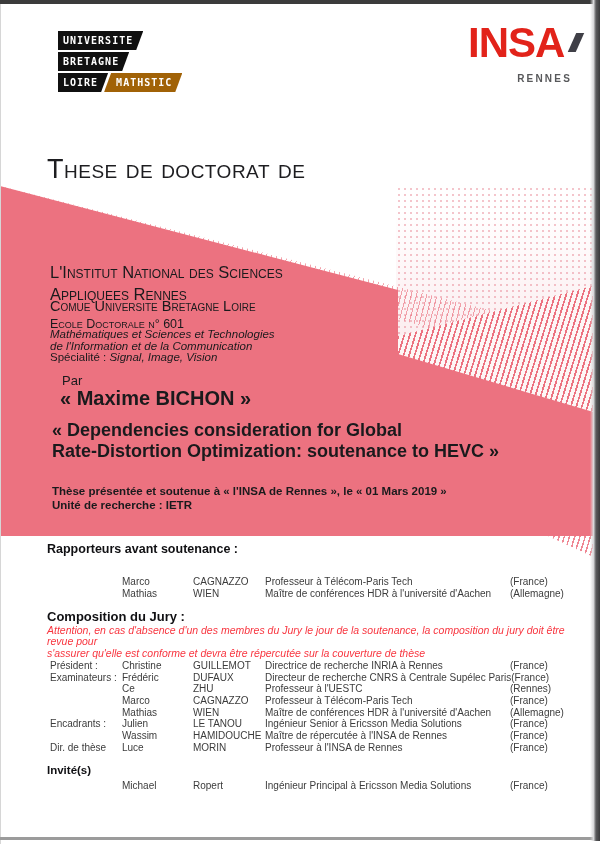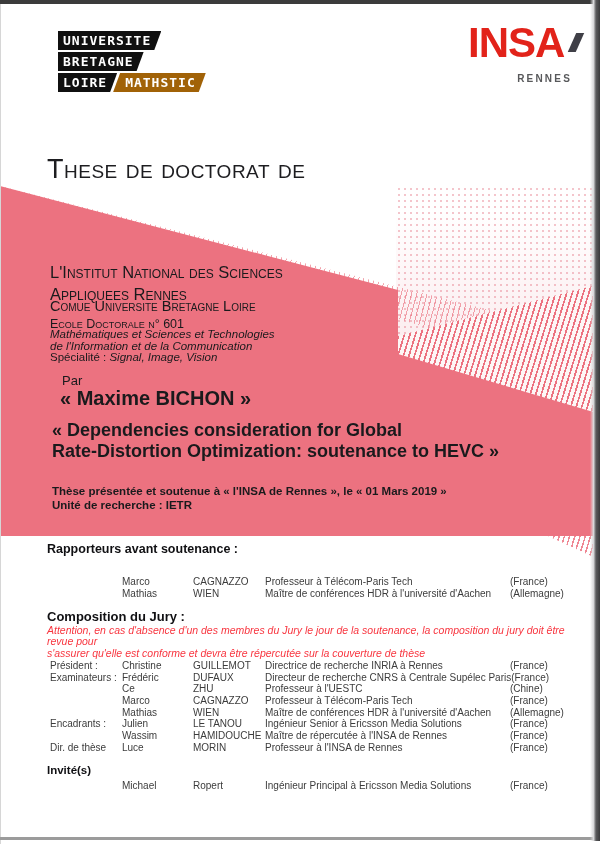--- a/index.html
+++ b/index.html
@@ -10,21 +10,21 @@
   .topbar{position:absolute;top:0;left:0;width:600px;height:4px;background:#3b3b3b;z-index:60;}
   .rightbar{position:absolute;top:0;right:0;width:10px;height:841px;z-index:60;
             background:linear-gradient(to right,rgba(255,255,255,0),#d8d8da 35%,#5a5a5c 60%,#39393b);}
   .bottomline{position:absolute;left:0;top:837px;width:600px;height:3px;background:#9b9b9b;z-index:59;}
   .leftline{position:absolute;left:0;top:0;width:1px;height:844px;background:#d6d6d6;z-index:59;}
 
   
   .ubl{position:absolute;left:58px;top:31px;z-index:5;}
   .ubl-row{display:flex;margin-bottom:2px;height:19px;}
   .ubl-box{background:#101010;color:#fff;font-family:"DejaVu Sans Mono",monospace;
-           font-weight:bold;font-size:13px;line-height:19px;letter-spacing:1px;
+           font-weight:bold;font-size:10px;line-height:19px;letter-spacing:1px;
            padding:0 10px 0 5px;clip-path:polygon(0 0,100% 0,calc(100% - 7px) 100%,0 100%);}
   .ubl-box.badge{background:#a16207;margin-left:-4px;
            clip-path:polygon(7px 0,100% 0,calc(100% - 7px) 100%,0 100%);padding-left:12px;}
 
   
   .insa{position:absolute;left:465px;top:28px;width:130px;height:60px;z-index:5;}
   .insa-name{position:absolute;left:3px;top:-6px;color:#e2231a;font-weight:bold;
              font-size:42px;letter-spacing:-1px;line-height:42px;}
   .insa-slash{position:absolute;left:107px;top:5px;width:8px;height:19px;background:#3f3f47;
               transform:skewX(-24deg);}
@@ -179,21 +179,21 @@
       <span class="c-first">Frédéric</span>
       <span class="c-last">DUFAUX</span>
       <span class="c-desc">Directeur de recherche CNRS à Centrale Supélec Paris</span>
       <span class="c-country">(France)</span>
     </div>
     <div class="trow">
       <span class="c-role"></span>
       <span class="c-first">Ce</span>
       <span class="c-last">ZHU</span>
       <span class="c-desc">Professeur à l'UESTC</span>
-      <span class="c-country">(Chine)</span>
+      <span class="c-country">(Rennes)</span>
     </div>
     <div class="trow">
       <span class="c-role"></span>
       <span class="c-first">Marco</span>
       <span class="c-last">CAGNAZZO</span>
       <span class="c-desc">Professeur à Télécom-Paris Tech</span>
       <span class="c-country">(France)</span>
     </div>
     <div class="trow">
       <span class="c-role"></span>

